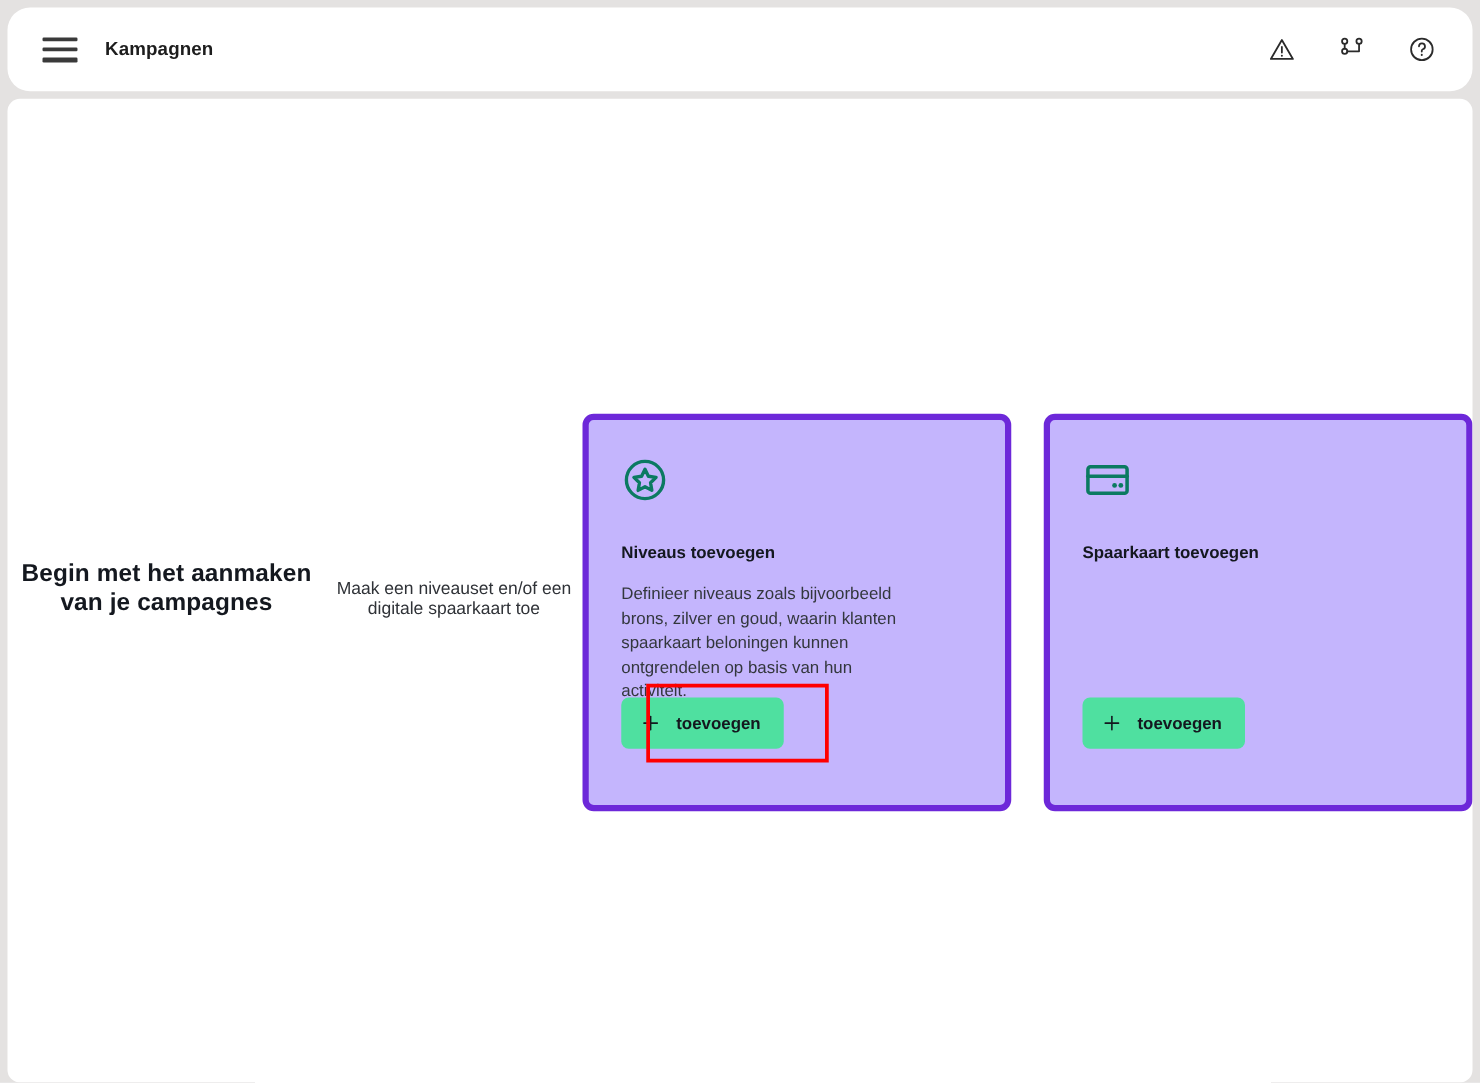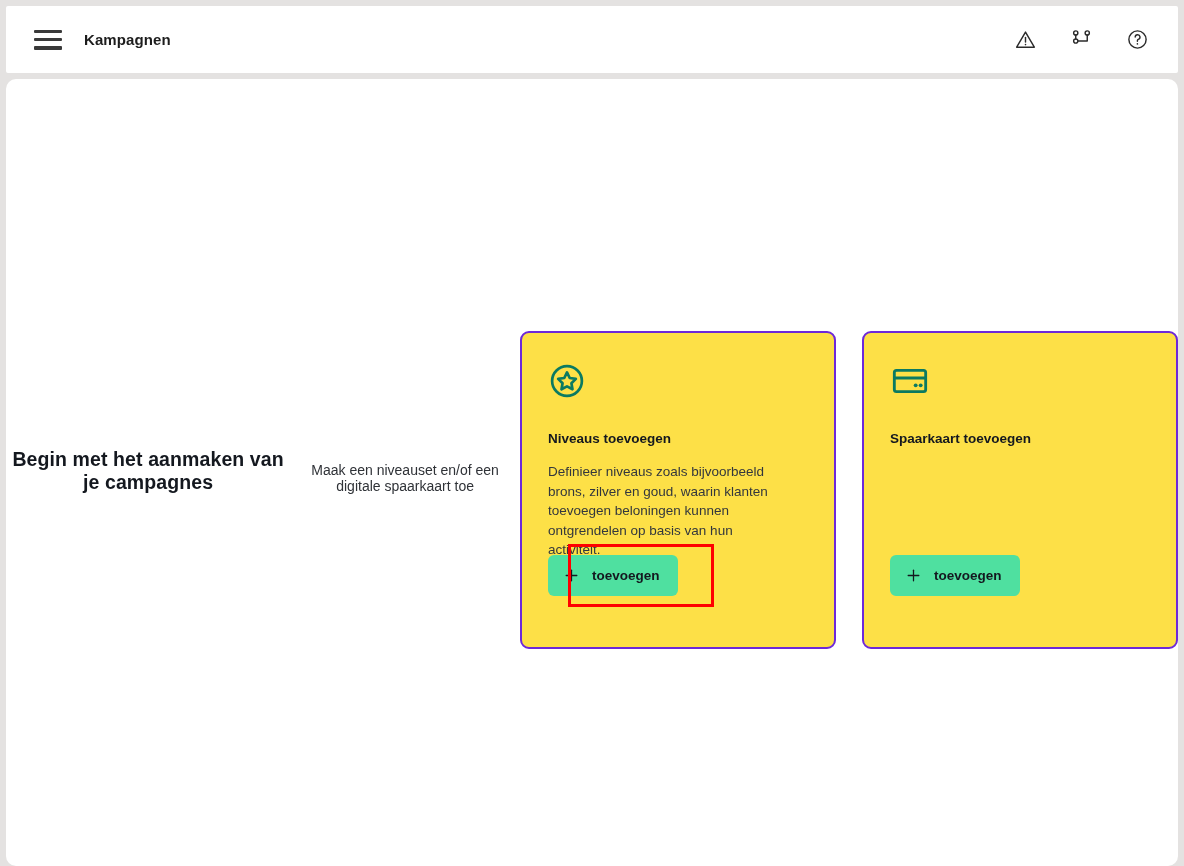--- a/index.html
+++ b/index.html
@@ -20,21 +20,21 @@
     padding: 6px 6px 0 6px;
     display: flex;
     flex-direction: column;
     gap: 6px;
   }
 
   
   .topbar {
     height: 67px;
     background: #ffffff;
-    border-radius: 2px;
+    border-radius: 18px;
     display: flex;
     align-items: center;
     justify-content: space-between;
     padding: 0 28px 0 28px;
     flex: 0 0 auto;
   }
 
   .topbar-left {
     display: flex;
     align-items: center;
@@ -113,24 +113,24 @@
     text-align: center;
   }
 
   .cards {
     margin-top: 38px;
     display: flex;
     gap: 26px;
   }
 
   .card {
-    width: 316px;
+    width: 343px;
     height: 318px;
-    background: #fde047;
-    border: 2px solid #6d28d9;
+    background: #c4b5fd;
+    border: 5px solid #6d28d9;
     border-radius: 9px;
     padding: 26px 26px 0 26px;
     position: relative;
   }
 
   .card-icon {
     height: 44px;
     display: flex;
     align-items: center;
     color: #0b7a61;
@@ -254,21 +254,21 @@
         <div class="card">
 
           <div class="card-icon">
             <svg width="38" height="38" viewBox="0 0 24 24" fill="none" stroke="#0b7a61" stroke-width="1.7" stroke-linecap="round" stroke-linejoin="round">
               <circle cx="12" cy="12" r="9.4"></circle>
               <path d="M12 6.6 L13.72 10.1 L17.6 10.66 L14.8 13.38 L15.46 17.24 L12 15.42 L8.54 17.24 L9.2 13.38 L6.4 10.66 L10.28 10.1 Z"></path>
             </svg>
           </div>
 
           <div class="card-title">Niveaus toevoegen</div>
-          <div class="card-body">Definieer niveaus zoals bijvoorbeeld brons, zilver en goud, waarin klanten toevoegen beloningen kunnen ontgrendelen op basis van hun activiteit.</div>
+          <div class="card-body">Definieer niveaus zoals bijvoorbeeld brons, zilver en goud, waarin klanten spaarkaart beloningen kunnen ontgrendelen op basis van hun activiteit.</div>
 
           <div class="btn-wrap left-card">
             <button class="btn-add">
               <span class="plus">
                 <svg width="17" height="17" viewBox="0 0 24 24" fill="none" stroke="#14181f" stroke-width="1.8" stroke-linecap="round">
                   <line x1="12" y1="4.5" x2="12" y2="19.5"></line>
                   <line x1="4.5" y1="12" x2="19.5" y2="12"></line>
                 </svg>
               </span>
               <span>toevoegen</span>

